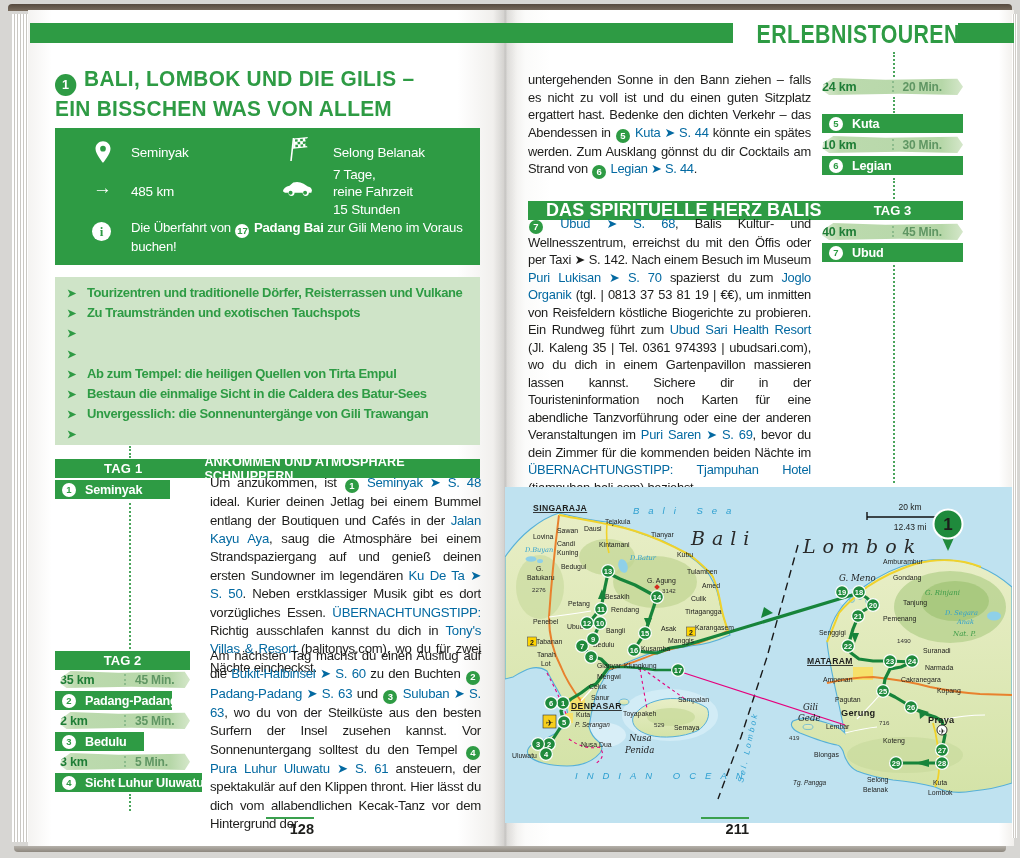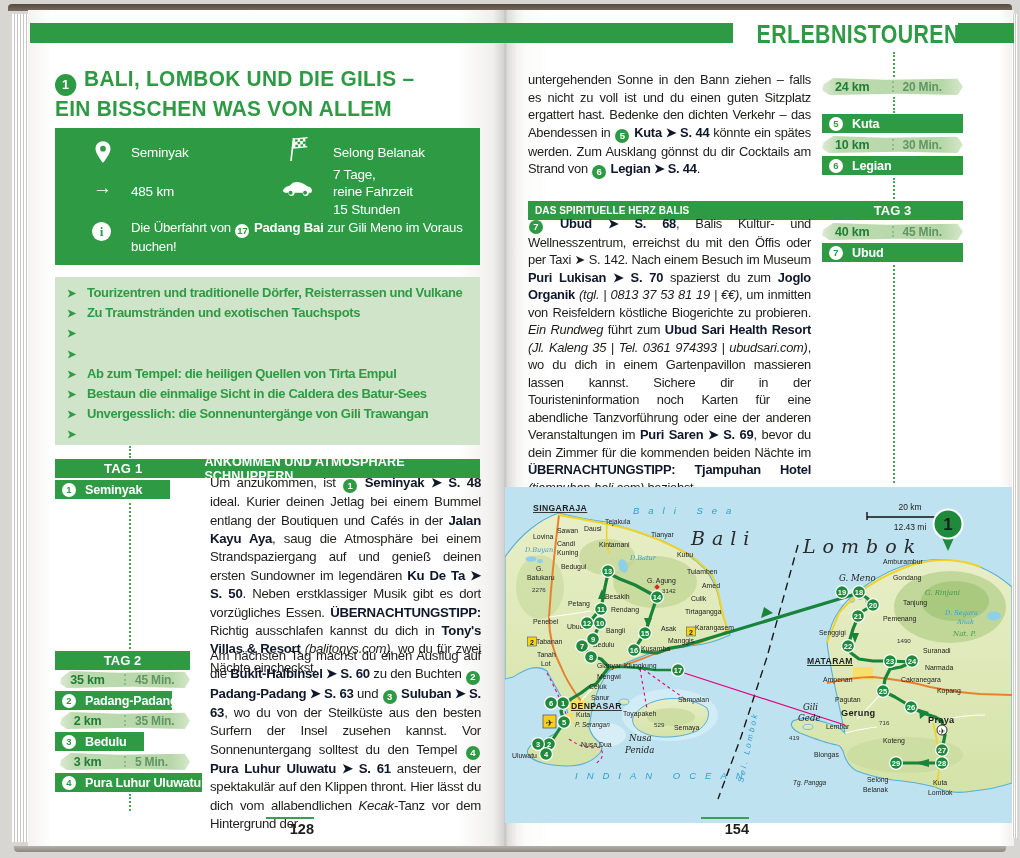--- a/index.html
+++ b/index.html
@@ -42,32 +42,32 @@
       font-weight:bold;font-size:13px}
   .tag-l{width:145px;text-align:center;letter-spacing:.2px}
   .tag-r{padding-left:13px;font-size:12.6px;letter-spacing:.1px}
   .badge{position:absolute;height:19px;background:#2e9b44;display:flex;align-items:center;padding-left:7px;gap:9px}
   .bnum{width:14px;height:14px;border-radius:50%;background:#fff;color:#2e9b44;font-size:9.5px;font-weight:bold;
       display:flex;align-items:center;justify-content:center;flex:none}
   .bname{color:#fff;font-weight:bold;font-size:12.6px;letter-spacing:-.2px;white-space:nowrap}
   .chip{position:absolute;height:17px;display:flex;align-items:center;
       background:linear-gradient(90deg,#dcead3 0,#bcdaae 12%,#b6d7a8 85%,#d5e7ca 100%);
       clip-path:polygon(1% 38%,0 72%,5% 100%,55% 93%,96% 100%,100% 52%,96% 4%,45% 10%,8% 0)}
-  .chip-km{flex:1;text-align:center;color:#1e7d36;font-weight:bold;font-size:12.5px;padding-right:9px;letter-spacing:-.2px}
+  .chip-km{flex:1;text-align:left;color:#1e7d36;font-weight:bold;font-size:12.5px;padding-right:9px;letter-spacing:-.2px}
   .chip-div{border-left:2px dotted #8cbb8c;height:11px}
   .chip-min{flex:1;padding-left:9px;color:#5f9663;font-weight:bold;font-size:12px;letter-spacing:-.2px}
   .body{position:absolute;font-size:13.2px;line-height:18.4px;text-align:justify;letter-spacing:-.25px}
-  .seg-g{color:#0f172a;font-weight:bold}
-  .seg-i{font-style:italic}
+  .seg-g{color:#0369a1;font-weight:normal}
+  .seg-i{}
   .seg-b{font-weight:bold}
   .dotline{position:absolute;width:0;border-left:2px dotted #4aa55c}
   .pageline{position:absolute;width:48px;height:2px;background:#3aa04e}
   .pagenum{position:absolute;width:48px;text-align:right;font-weight:bold;font-size:14.5px}
   
-  .sec-title{padding-left:7px;font-size:10px;letter-spacing:.1px}
+  .sec-title{padding-left:18px;font-size:18px;letter-spacing:.1px}
   .tag3{margin-left:auto;width:141px;text-align:center}
   
   .map{left:505px;top:487px;width:507px;height:336px}
   svg text{font-family:"Liberation Sans",sans-serif;fill:#1d1d1b}
   .ml-town{font-size:6.9px}
   .ml-towni{font-size:6.4px;font-style:italic}
   .ml-cityu{font-size:8.6px;font-weight:bold;letter-spacing:.4px;text-decoration:underline}
   .ml-city2{font-size:9.2px;font-weight:bold;letter-spacing:.3px}
   .ml-big{font-family:"DejaVu Serif",serif;font-style:italic;font-size:19px;letter-spacing:7px;fill:#2a2a2a}
   .ml-sea{fill:#2d9fd0;font-style:italic;font-size:9.5px;letter-spacing:9px}
@@ -209,21 +209,21 @@
   <span class="bnum">3</span>
   <span class="bname">Bedulu</span>
 </div>
 <div class="chip" style="left:60px;top:753px;width:130px">
   <span class="chip-km">3 km</span>
     <span class="chip-div"></span>
     <span class="chip-min">5 Min.</span>
 </div>
 <div class="badge" style="left:55px;top:773px;width:140px">
   <span class="bnum">4</span>
-  <span class="bname">Pura Luhur Uluwatu</span>
+  <span class="bname">Sicht Luhur Uluwatu</span>
 </div>
 <p class="body" style="left:210px;top:647px;width:271px;margin:0"><span>Am nächsten Tag machst du einen Ausflug auf die </span><span class="seg-g">Bukit-Halbinsel ➤ S. 60</span><span> zu den Buchten </span><span class="cnum">2</span><span class="seg-g"> Padang-Padang ➤ S. 63</span><span> und </span><span class="cnum">3</span><span class="seg-g"> Suluban ➤ S. 63</span><span>, wo du von der Steilküste aus den besten Surfern der Insel zusehen kannst. Vor Sonnenuntergang solltest du den Tempel </span><span class="cnum">4</span><span class="seg-g"> Pura Luhur Uluwatu ➤ S. 61</span><span> ansteuern, der spektakulär auf den Klippen thront. Hier lässt du dich vom allabendlichen </span><span class="seg-i">Kecak</span><span>-Tanz vor dem Hintergrund der</span></p>
 
 <div class="pageline" style="left:266px;top:817px"></div>
 <div class="pagenum" style="left:266px;top:821px">128</div>
 
 <p class="body" style="left:528px;top:71px;width:283px;margin:0;font-size:12.9px;line-height:17.6px"><span>untergehenden Sonne in den Bann ziehen – falls es nicht zu voll ist und du einen guten Sitzplatz ergattert hast. Bedenke den dichten Verkehr – das Abendessen in </span><span class="cnum">5</span><span class="seg-g"> Kuta ➤ S. 44</span><span> könnte ein spätes werden. Zum Ausklang gönnst du dir Cocktails am Strand von </span><span class="cnum">6</span><span class="seg-g"> Legian ➤ S. 44</span><span>.</span></p>
 
 <div class="dotline" style="left:893px;top:52px;height:25px"></div>
 <div class="chip" style="left:822px;top:78px;width:141px">
@@ -587,13 +587,13 @@
         </g>
         <g>
           <circle cx="391" cy="276" r="6.4" class="mk-c"></circle>
           <text x="391" y="278.7" class="mk-t">29</text>
         </g>
       </g>
 </svg>
 </div>
 
 <div class="pageline" style="left:701px;top:817px"></div>
-<div class="pagenum" style="left:701px;top:821px">154</div>
+<div class="pagenum" style="left:701px;top:821px">211</div>
 
 </body></html>

